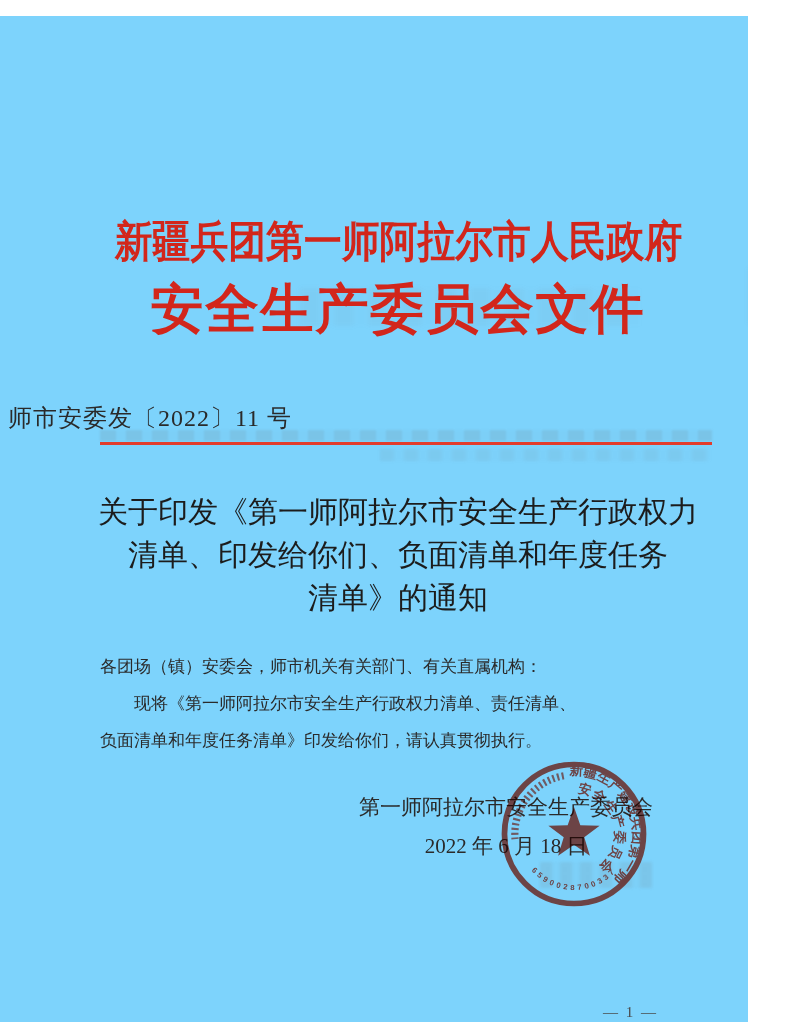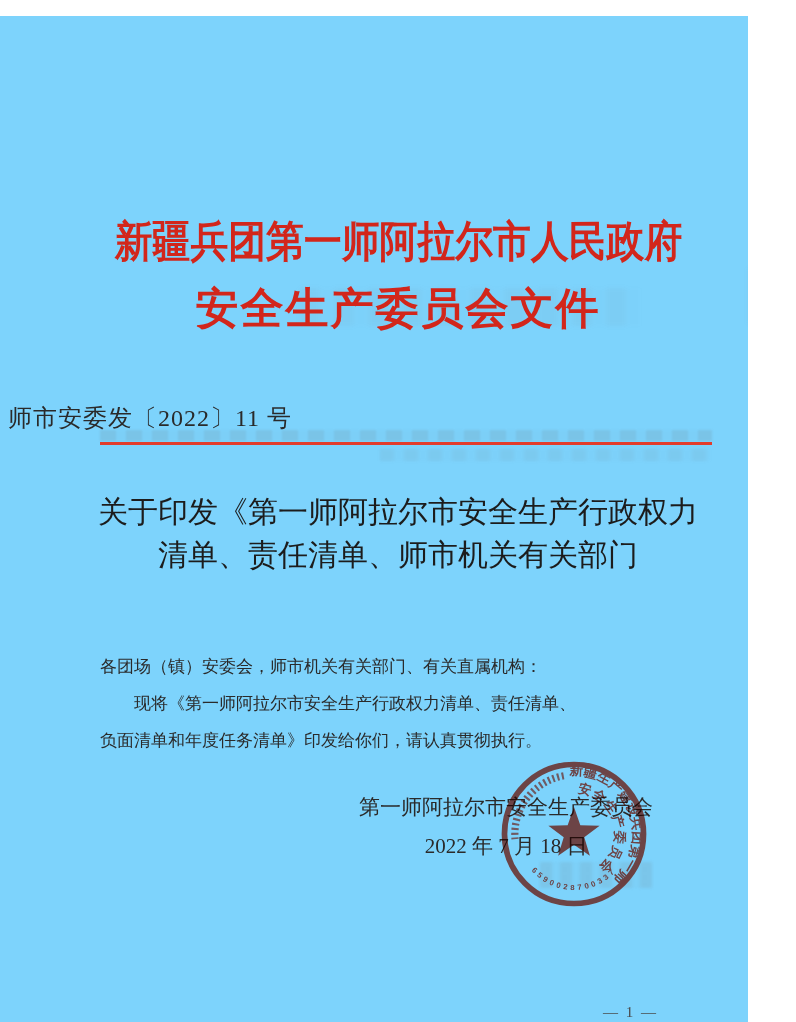--- a/index.html
+++ b/index.html
@@ -15,21 +15,21 @@
   .red-header{
     position:absolute;top:200px;left:0;width:796px;
     text-align:center;color:#d2261b;font-weight:bold;
   }
   .red-header .h-line1{
     display:inline-block;font-size:43px;line-height:52px;
     transform:scaleX(0.88);transform-origin:50% 50%;
     white-space:nowrap;
   }
   .red-header .h-line2{
-    display:block;font-size:43px;line-height:50px;margin-top:16px;
+    display:block;font-size:53px;line-height:50px;margin-top:16px;
     letter-spacing:2px;white-space:nowrap;
   }
   
   .doc-number{
     position:absolute;top:386px;left:8px;width:796px;
     font-size:24px;color:#2a2a2a;letter-spacing:1px;
   }
   
   .red-rule{
     position:absolute;top:426px;left:100px;width:612px;height:3px;
@@ -102,32 +102,33 @@
     <span class="h-line1">新疆兵团第一师阿拉尔市人民政府</span>
     <span class="h-line2">安全生产委员会文件</span>
   </div>
 
   <div class="doc-number">师市安委发〔2022〕11 号</div>
 
   <div class="red-rule"></div>
 
   <div class="doc-title">
     <div>关于印发《第一师阿拉尔市安全生产行政权力</div>
-    <div>清单、责任清单、师市机关有关部门</div>
+    <div>清单、印发给你们、负面清单和年度任务</div>
+    <div>清单》的通知</div>
   </div>
 
   <div class="doc-body">
     <div>各团场（镇）安委会，师市机关有关部门、有关直属机构：</div>
     <div class="indent">现将《第一师阿拉尔市安全生产行政权力清单、责任清单、</div>
     <div>负面清单和年度任务清单》印发给你们，请认真贯彻执行。</div>
   </div>
 
   <div class="signoff">
     <div class="org">第一师阿拉尔市安全生产委员会</div>
-    <div class="date">2022 年 7 月 18 日</div>
+    <div class="date">2022 年 6 月 18 日</div>
   </div>
 
   <svg class="seal" viewBox="0 0 160 160" xmlns="http://www.w3.org/2000/svg">
     <defs>
       <path id="sealOuterArc" d="M 75,23.2 A 57,57 0 0 1 116.6,123.7" fill="none"></path>
       <path id="sealInnerArc" d="M 80,40 A 40,40 0 0 1 100,114.6" fill="none"></path>
       <path id="sealSerialArc" d="M 33.2,107 A 54,54 0 0 0 126.8,107" fill="none"></path>
       <path id="sealUyghurArc" d="M 70.1,23.9 A 57,57 0 0 0 23.2,85" fill="none"></path>
     </defs>
 

